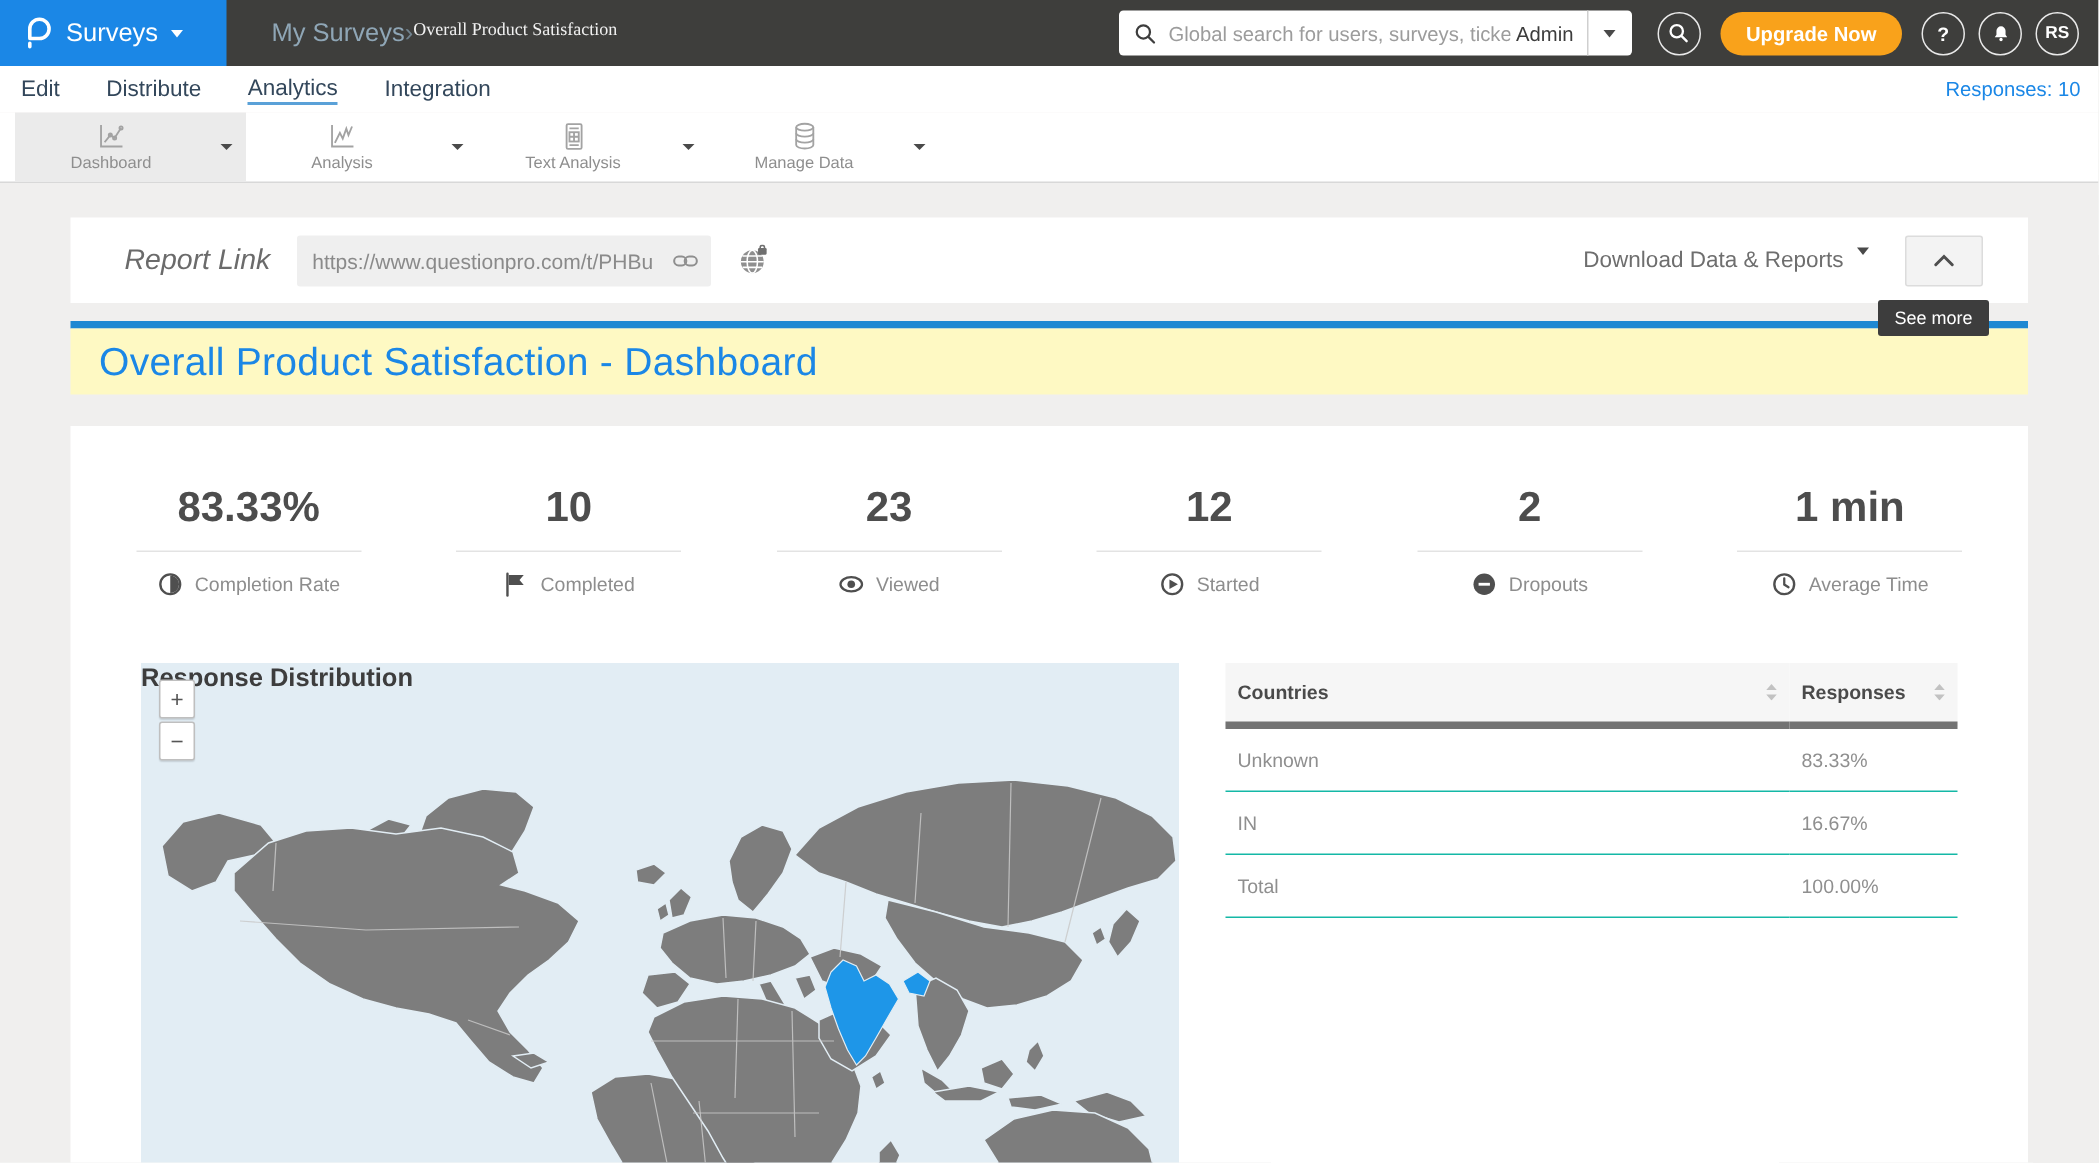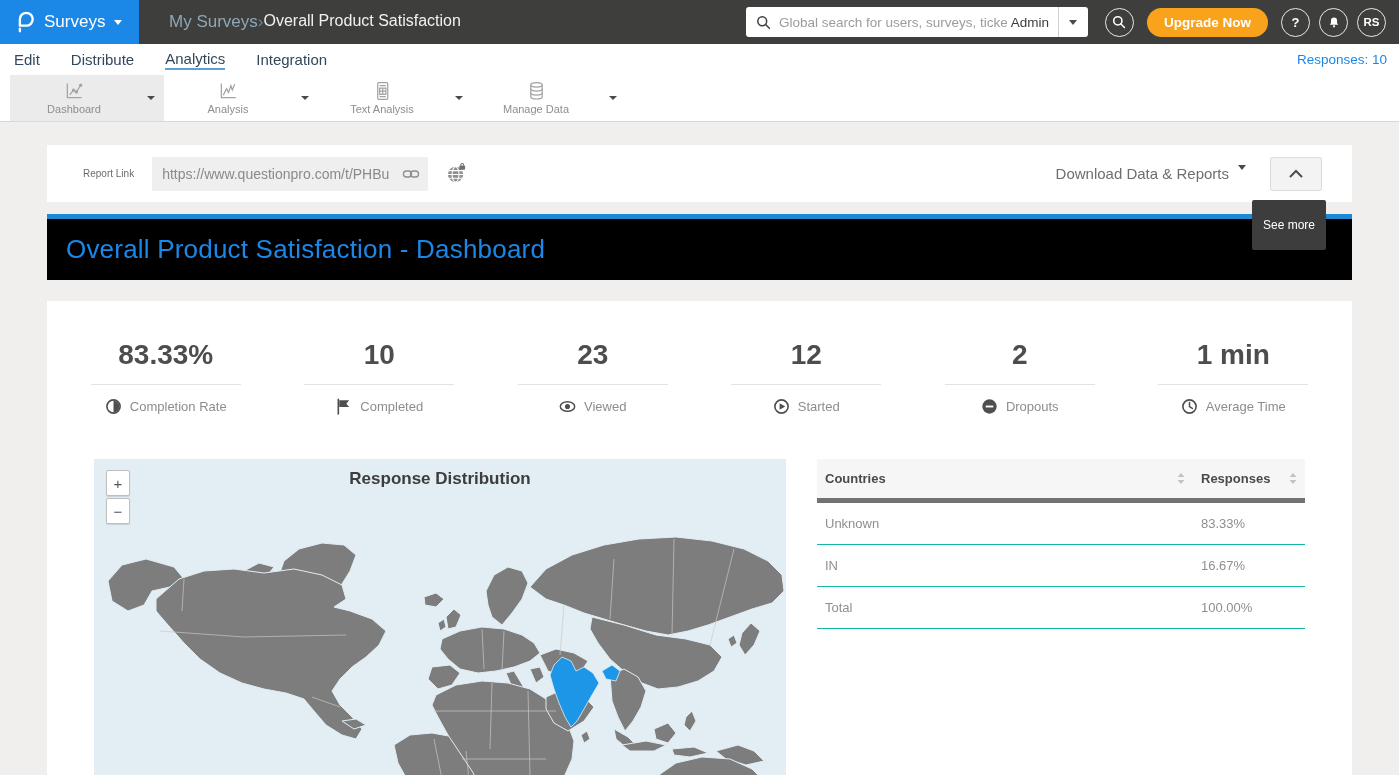--- a/index.html
+++ b/index.html
@@ -1,30 +1,30 @@
 <!DOCTYPE html>
 <html><head>
 <meta charset="utf-8">
 <style>
   * { margin:0; padding:0; box-sizing:border-box; }
   html,body { width:1399px; height:775px; overflow:hidden; background:#f0efee;
               font-family:"Liberation Sans", sans-serif; }
 
   
   .topbar { height:44px; background:#3e3e3c; display:flex; align-items:center; }
-  .brand { width:139px; height:44px; background:#1b87e6; display:flex; align-items:center;
+  .brand { width:151px; height:44px; background:#1b87e6; display:flex; align-items:center;
            padding:0 10px 0 13px; gap:9px; cursor:pointer; }
   .brand-name { color:#fff; font-size:17px; }
   .caret { width:0; height:0; border-left:4.5px solid transparent; border-right:4.5px solid transparent;
            border-top:5px solid #fff; }
   .caret-dark { border-top-color:#4a4a4a; }
   .crumbs { display:flex; align-items:flex-start; margin-left:30px; gap:0; }
   .crumb-parent { color:#8fa6b6; font-size:17px; cursor:pointer; }
   .crumb-sep { color:#70828e; font-size:17px; }
-  .crumb-current { color:#f1f1f1; font-size:16px; }
+  .crumb-current { color:#f1f1f1; font-size:12px;font-family:Liberation Serif, serif; }
   .topbar-right { margin-left:auto; display:flex; align-items:center; padding-right:13px; gap:9px; }
   .search-pill { width:342px; height:30px; background:#fff; border-radius:3px; display:flex;
                  align-items:center; padding-left:10px; margin-right:8px; }
   .search-pill input { border:none; outline:none; flex:1; font-size:13.5px; color:#3c3c3c;
                        font-family:"Liberation Sans",sans-serif; background:transparent; }
   .search-pill input::placeholder { color:#9c9c9c; }
   .pill-scope { font-size:13.5px; color:#3c3c3c; margin:0 9px 0 4px; }
   .pill-div { width:1px; height:30px; background:#cfcfcf; }
   .pill-caret { width:29px; height:30px; display:flex; align-items:center; justify-content:center; cursor:pointer; }
   .circle-btn { width:29px; height:29px; border-radius:50%; border:1.5px solid #e9e9e9; display:flex;
@@ -45,53 +45,53 @@
   .tgroup.active { background:#ebebeb; }
   .tmain { flex:1; display:flex; flex-direction:column; align-items:center; justify-content:center; gap:2px; }
   .tlabel { font-size:11px; color:#8e8e8e; }
   .tcaret { width:26px; display:flex; align-items:center; justify-content:center; }
   .tcaret .caret { border-left-width:4px; border-right-width:4px; border-top-width:4.5px; }
   .ticon { stroke:#a3a3a3; fill:none; stroke-width:1.3; }
 
   
   .report-card { margin:23px 47px 12px; background:#fff; height:57px; display:flex; align-items:center;
                  padding:0 30px 0 36px; position:relative; }
-  .report-label { font-size:10px; color:#6b6b6b; margin-right:18px; }
+  .report-label { font-size:19px; color:#6b6b6b; margin-right:18px;font-style:italic; }
   .url-box { width:276px; height:34px; background:#efefef; border-radius:2px; display:flex;
              align-items:center; padding:0 8px 0 10px; }
   .url-box input { border:none; outline:none; background:transparent; flex:1; font-size:14px;
                    color:#8a8a8a; font-family:"Liberation Sans",sans-serif; min-width:0; }
   .globe-wrap { margin-left:18px; cursor:pointer; display:flex; }
   .dl-label { font-size:15px; color:#6e6e6e; cursor:pointer; }
   .dl-wrap { display:flex; align-items:flex-start; gap:9px; cursor:pointer; }
   .see-more-btn { margin-left:24px; width:52px; height:34px; background:#f3f3f3; border:1px solid #dcdcdc;
                   border-radius:2px; display:flex; align-items:center; justify-content:center; cursor:pointer; }
   .tooltip { position:absolute; right:26px; top:55px; background:#3d3d3d; color:#fff; font-size:12px;
-             padding:18px 11px; border-radius:2px; white-space:nowrap; z-index:10; }
+             padding:5px 11px; border-radius:2px; white-space:nowrap; z-index:10; }
 
   .blue-line { margin:0 47px; height:5px; background:#1e88d2; }
 
-  .title-card { margin:0 47px; background:#000000; height:61px; display:flex; align-items:center; padding-left:19px; }
+  .title-card { margin:0 47px; background:#fef9c3; height:44px; display:flex; align-items:center; padding-left:19px; }
   .page-title { font-size:26px; color:#1b87e6; letter-spacing:.2px; }
 
   
   .content-card { margin:21px 47px 0; background:#fff; height:620px; padding-top:38px; }
   .stats-row { display:flex; padding:0 12px; margin-bottom:44px; }
   .stat { flex:1; text-align:center; }
   .stat-value { font-size:28px; font-weight:bold; color:#4d4d4d; margin-bottom:13px; }
   .stat-div { width:150px; border-top:1px solid #e3e3e3; margin:0 auto 13px; }
   .stat-label-row { display:flex; align-items:center; justify-content:center; gap:8px; }
   .stat-label { font-size:13px; color:#8d8d8d; }
   .sicon { width:17px; height:17px; flex:none; }
 
   .content-row { display:flex; padding:0 47px; gap:31px; }
 
   
   .map-panel { width:692px; flex:none; background:#e2edf4; position:relative; height:540px; overflow:hidden; }
-  .map-title { text-align:center; padding-top:10px; font-size:17px; font-weight:bold; color:#3d3d3d;
+  .map-title { font-size:17px; font-weight:bold; color:#3d3d3d;
                position:relative; z-index:2; }
   .zoom-ctrl { position:absolute; left:12px; top:11px; z-index:3; display:flex; flex-direction:column; gap:2px; }
   .zoom-btn { width:24px; height:26px; background:#fff; border:1px solid #bfbfbf; border-radius:2px;
               font-size:15px; color:#555; display:flex; align-items:center; justify-content:center;
               cursor:pointer; box-shadow:0 1px 1px rgba(0,0,0,.12); }
   .world-svg { position:absolute; left:0; top:0; z-index:1; }
   .land { fill:#7d7d7d; stroke:#e2edf4; stroke-width:1; }
   .land-hl { stroke:#e2edf4; stroke-width:.8; }
   .border-line { fill:none; stroke:#c9c9c9; stroke-width:.8; opacity:.85; }
 

